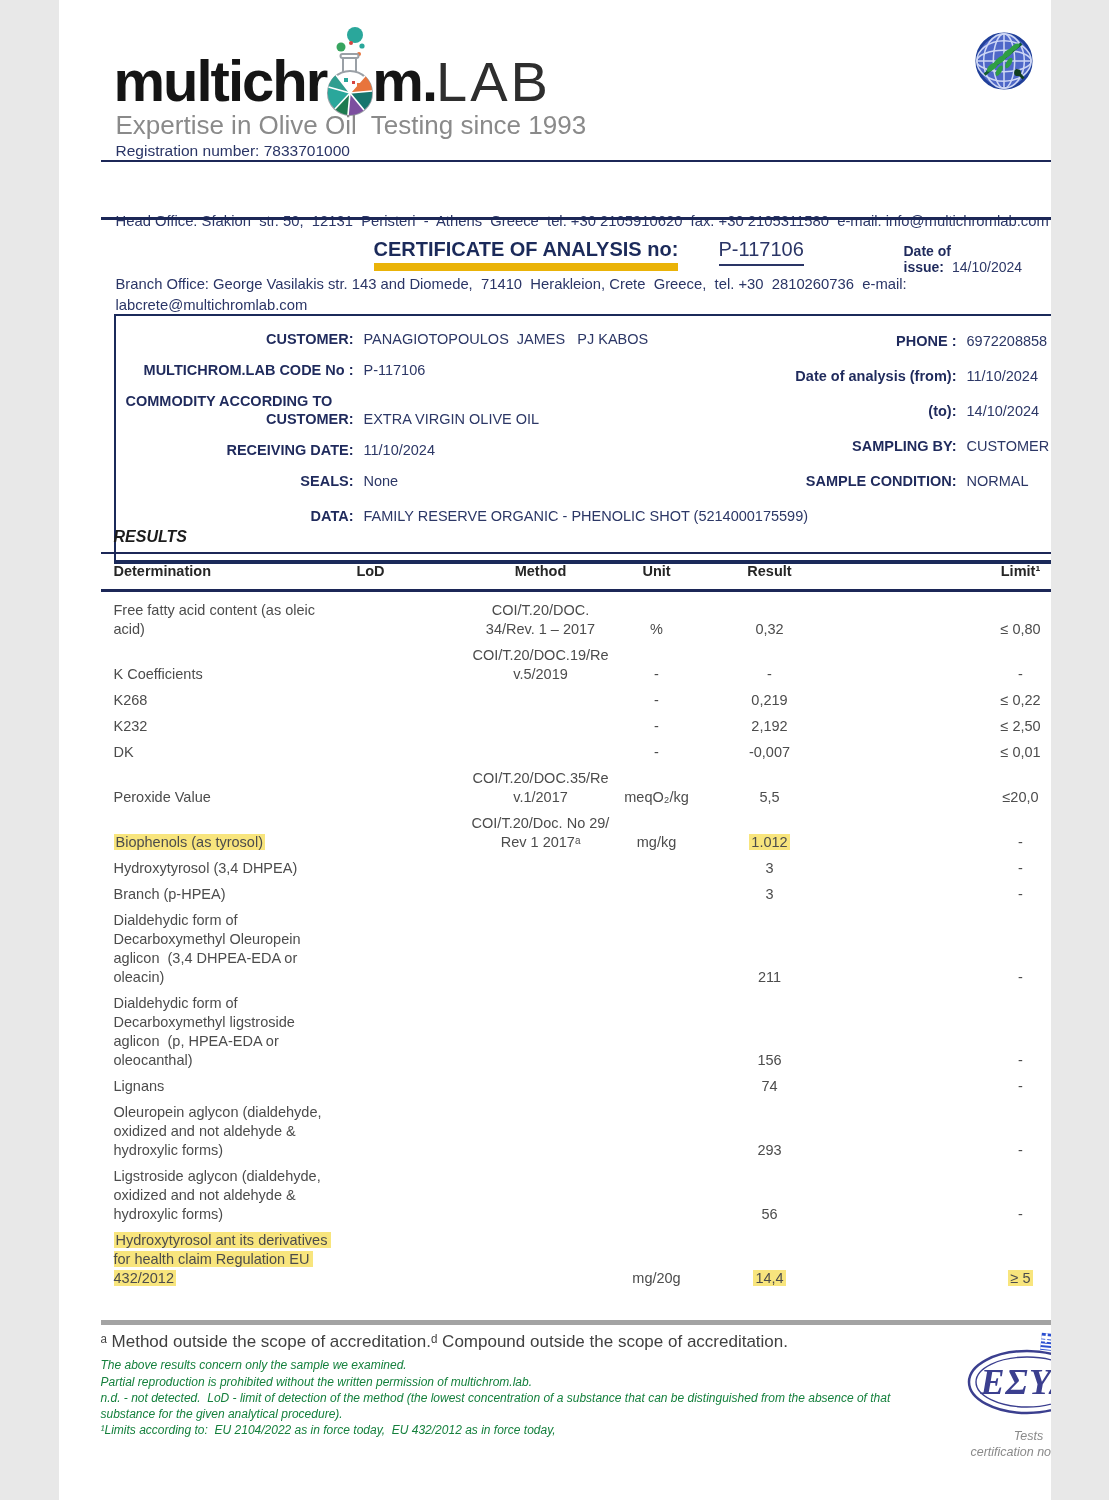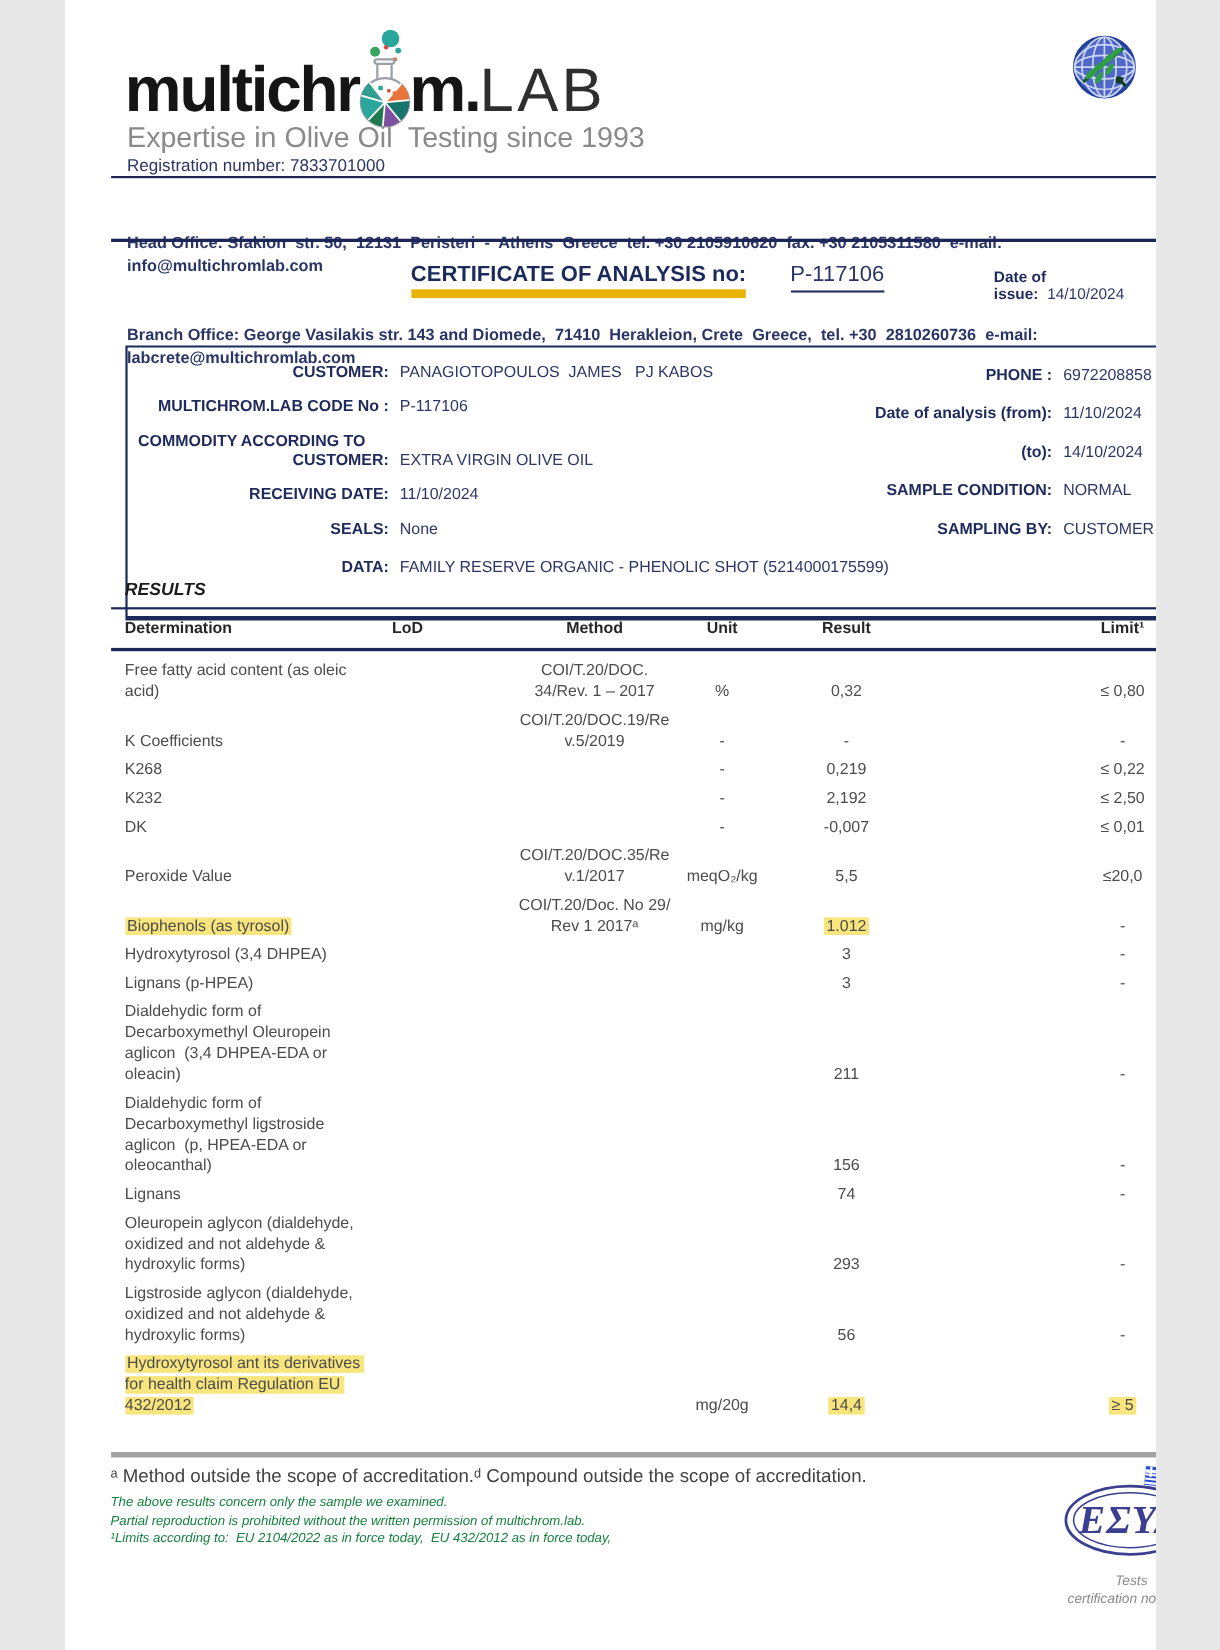--- a/index.html
+++ b/index.html
@@ -13,21 +13,21 @@
   .brand-bold{font-size:58px;font-weight:bold;color:#151515;letter-spacing:-2px;}
   .brand-light{font-size:56px;font-weight:normal;color:#2e2e2e;letter-spacing:3px;}
   .flask-svg{vertical-align:-17px;margin:0 -3px 0 -1px;}
   .tagline{position:absolute;left:57px;top:110px;font-size:26px;color:#8a8a8a;white-space:pre-wrap;}
   .registration{position:absolute;left:57px;top:142px;font-size:15.5px;color:#2a3566;}
   .ioc{position:absolute;left:800px;top:30px;width:290px;text-align:center;}
   .ioc-lines{margin-top:4px;font-size:13px;font-weight:bold;color:#23306b;line-height:16px;}
   .rule{position:absolute;background:#1c2757;}
   .rule-1{left:42px;right:0;top:160px;height:2px;}
   .rule-2{left:42px;right:0;top:217px;height:3px;}
-  .offices{position:absolute;left:57px;top:169px;font-size:14.8px;color:#2a3566;line-height:21px;white-space:pre-wrap;font-weight:bold;}
+  .offices{position:absolute;left:57px;top:169px;font-size:14.8px;color:#2a3566;line-height:21px;white-space:pre-wrap;}
   
   .cert-title{position:absolute;left:315px;top:238px;font-size:20px;font-weight:bold;color:#1b2a5a;
     border-bottom:8px solid #eab308;padding-bottom:2px;}
   .cert-number{position:absolute;left:660px;top:238px;font-size:20px;color:#2a3566;
     border-bottom:2px solid #2a3566;padding-bottom:3px;}
   .issue{position:absolute;left:845px;top:243px;font-size:14px;}
   .issue .lbl{font-weight:bold;color:#1f2a5c;}
   .issue .val{margin-left:8px;color:#2c3766;}
   
   .info-box{position:absolute;left:55px;top:270px;width:985px;height:250px;box-sizing:border-box;
@@ -180,26 +180,26 @@
   </div>
         <div class="info-row">
     <span class="info-label"><span class="label-top"></span><span class="label-main">Date of analysis (from):</span></span>
     <span class="info-value">11/10/2024</span>
   </div>
         <div class="info-row">
     <span class="info-label"><span class="label-top"></span><span class="label-main">(to):</span></span>
     <span class="info-value">14/10/2024</span>
   </div>
         <div class="info-row">
+    <span class="info-label"><span class="label-top"></span><span class="label-main">SAMPLING BY:</span></span>
+    <span class="info-value">CUSTOMER</span>
+  </div>
+        <div class="info-row">
     <span class="info-label"><span class="label-top"></span><span class="label-main">SAMPLE CONDITION:</span></span>
     <span class="info-value">NORMAL</span>
-  </div>
-        <div class="info-row">
-    <span class="info-label"><span class="label-top"></span><span class="label-main">SAMPLING BY:</span></span>
-    <span class="info-value">CUSTOMER</span>
   </div>
       </div>
   </div>
 
   <div class="results-title">RESULTS</div>
   <div class="rule rule-results"></div>
   <div class="t-header">
     <div class="c-det">Determination</div>
     <div class="c-lod">LoD</div>
     <div class="c-method">Method</div>
@@ -267,21 +267,21 @@
   </div>
       <div class="t-row">
     <div class="c-det"><span class="cell-text">Hydroxytyrosol (3,4 DHPEA)</span></div>
     <div class="c-lod"><span class="cell-text"></span></div>
     <div class="c-method"><span class="cell-text"></span></div>
     <div class="c-unit"><span class="cell-text"></span></div>
     <div class="c-result"><span class="cell-text">3</span></div>
     <div class="c-limit"><span class="cell-text">-</span></div>
   </div>
       <div class="t-row">
-    <div class="c-det"><span class="cell-text">Lignans (p-HPEA)</span></div>
+    <div class="c-det"><span class="cell-text">Branch (p-HPEA)</span></div>
     <div class="c-lod"><span class="cell-text"></span></div>
     <div class="c-method"><span class="cell-text"></span></div>
     <div class="c-unit"><span class="cell-text"></span></div>
     <div class="c-result"><span class="cell-text">3</span></div>
     <div class="c-limit"><span class="cell-text">-</span></div>
   </div>
       <div class="t-row">
     <div class="c-det"><span class="cell-text">Dialdehydic form of Decarboxymethyl Oleuropein aglicon  (3,4 DHPEA-EDA or oleacin)</span></div>
     <div class="c-lod"><span class="cell-text"></span></div>
     <div class="c-method"><span class="cell-text"></span></div>
@@ -330,20 +330,21 @@
     <div class="c-limit"><span class="cell-text hl">≥ 5</span></div>
   </div>
     </div>
 
   <div class="footer">
     <div class="rule-gray"></div>
     <div class="accred">ᵃ Method outside the scope of accreditation.ᵈ Compound outside the scope of accreditation.</div>
     <div class="notes" id="notes">
         <div class="note">The above results concern only the sample we examined.</div>
         <div class="note">Partial reproduction is prohibited without the written permission of multichrom.lab.</div>
+        <div class="note">n.d. - not detected.  LoD - limit of detection of the method (the lowest concentration of a substance that can be distinguished from the absence of that substance for the given analytical procedure).</div>
         <div class="note">¹Limits according to:  EU 2104/2022 as in force today,  EU 432/2012 as in force today,</div>
       </div>
   </div>
 
   <div class="esyd">
     <span><svg width="160" height="92" viewBox="0 0 160 92">
       <ellipse cx="78" cy="52" rx="58" ry="31" fill="none" stroke="#3b3f8f" stroke-width="2.5"></ellipse>
       <ellipse cx="78" cy="52" rx="51" ry="25" fill="none" stroke="#3b3f8f" stroke-width="1.4"></ellipse>
       <text x="78" y="64" text-anchor="middle" font-family="Liberation Serif, DejaVu Serif, serif" font-style="italic" font-weight="bold" font-size="36" letter-spacing="1" fill="#3b3f8f">ΕΣΥΔ</text>
       <g transform="rotate(6 104 12)">

